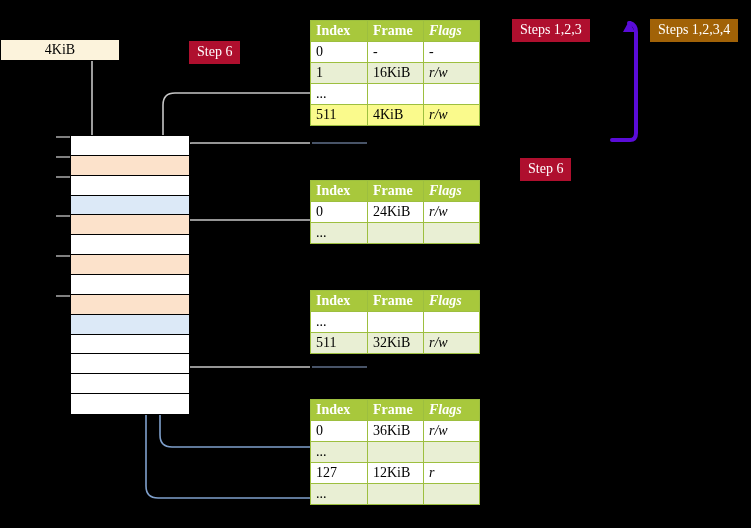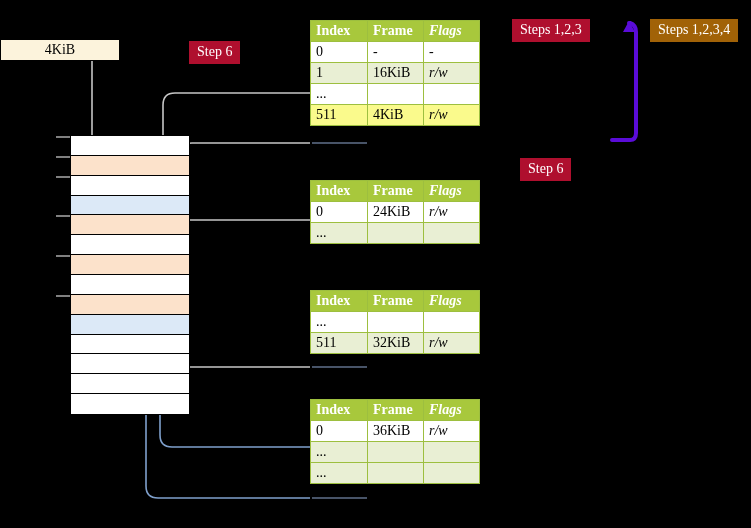--- a/index.html
+++ b/index.html
@@ -299,20 +299,25 @@
           <tr class="plain">
             <td class="col-index">0</td>
             <td class="col-frame">36KiB</td>
             <td class="col-flags">r/w</td>
           </tr>
           <tr class="alt">
             <td class="col-index">...</td>
             <td class="col-frame"></td>
             <td class="col-flags"></td>
           </tr>
+          <tr class="plain">
+            <td class="col-index">127</td>
+            <td class="col-frame">12KiB</td>
+            <td class="col-flags">r</td>
+          </tr>
           <tr class="alt">
             <td class="col-index">...</td>
             <td class="col-frame"></td>
             <td class="col-flags"></td>
           </tr>
         </tbody>
       </table>
     </div>
 
 <div class="mem-tick" style="top: 136px;"></div>

